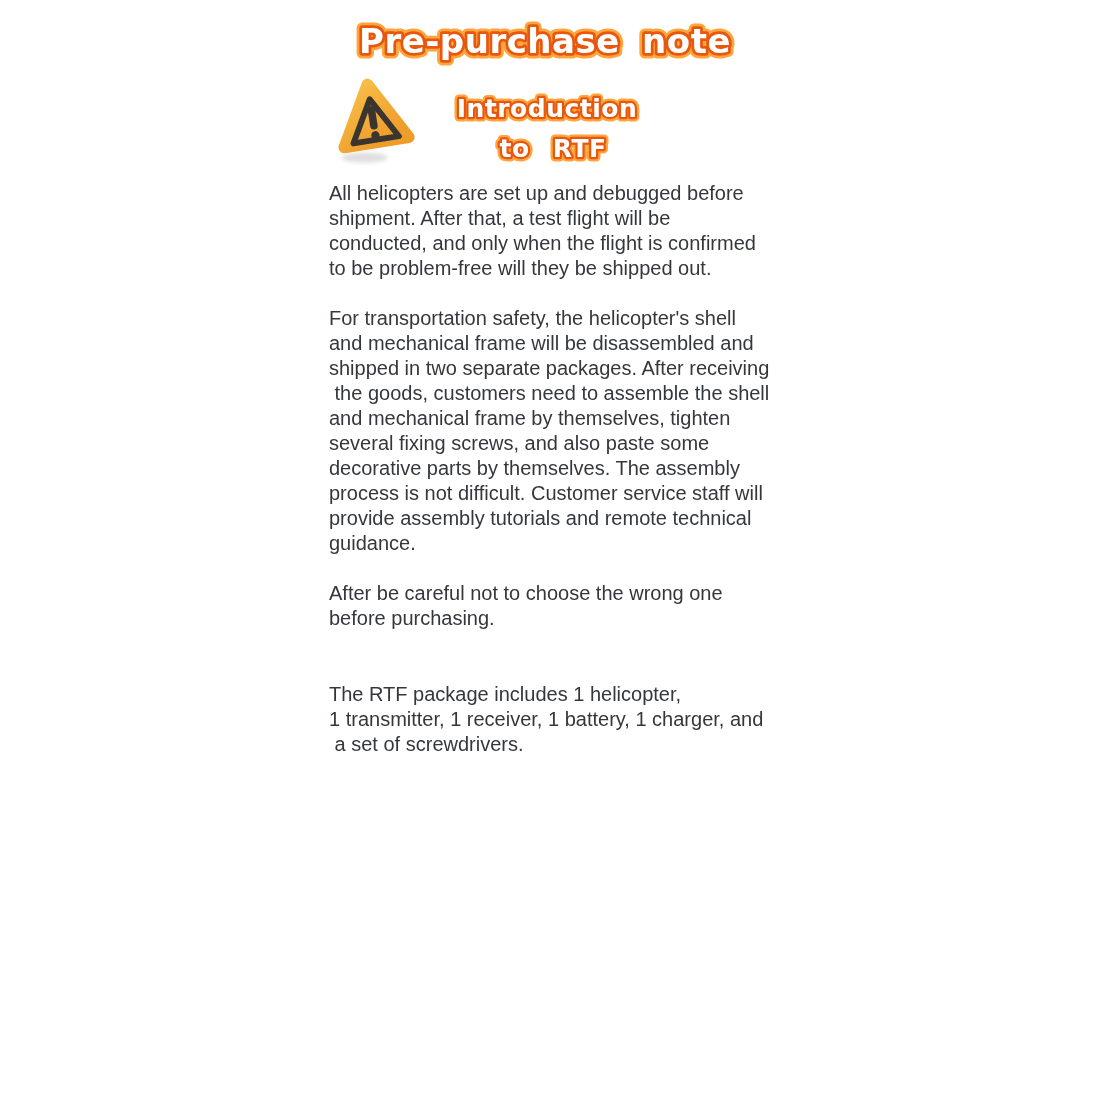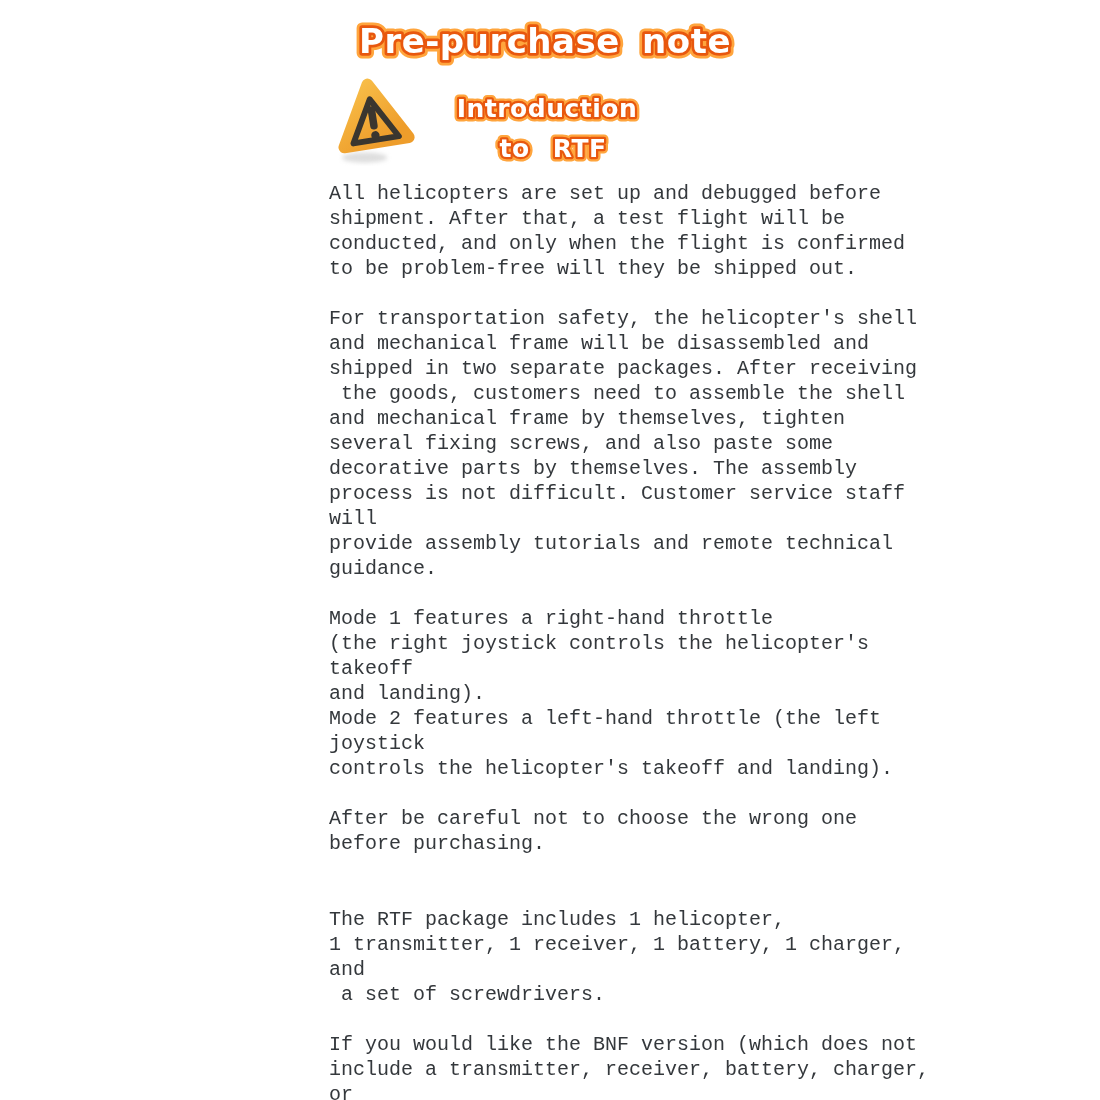--- a/index.html
+++ b/index.html
@@ -37,21 +37,20 @@
   
   .body-text {
     position: absolute; left: 329px; top: 181px; width: 620px;
     color: #34383c;
     font-size: 20px;
     line-height: 25px;
   }
   .body-text p {
     margin: 0 0 25px 0;
     white-space: pre-wrap;
-    font-family: Liberation Mono, monospace;
   }
   .body-text p.extra-gap { margin-top: 51px; }
 </style>
 </head>
 <body>
 
 <div class="page">
 
   <svg class="main-title-svg" viewBox="0 0 550 64">
     <text class="stroke-outer" x="275" y="45">Pre-purchase note</text>
@@ -97,29 +96,20 @@
     <p>For transportation safety, the helicopter's shell
 and mechanical frame will be disassembled and
 shipped in two separate packages. After receiving
  the goods, customers need to assemble the shell
 and mechanical frame by themselves, tighten
 several fixing screws, and also paste some
 decorative parts by themselves. The assembly
 process is not difficult. Customer service staff will
 provide assembly tutorials and remote technical
 guidance.</p>
-    <p>Mode 1 features a right-hand throttle
-(the right joystick controls the helicopter's takeoff
-and landing).
-Mode 2 features a left-hand throttle (the left joystick
-controls the helicopter's takeoff and landing).</p>
     <p>After be careful not to choose the wrong one
 before purchasing.</p>
     <p class="extra-gap">The RTF package includes 1 helicopter,
 1 transmitter, 1 receiver, 1 battery, 1 charger, and
  a set of screwdrivers.</p>
-    <p>If you would like the BNF version (which does not
-include a transmitter, receiver, battery, charger, or
-screwdrivers), or have other requirements, you can
- contact the customer service staff to discuss.</p>
   </div>
 
 </div>
 
 </body></html>

